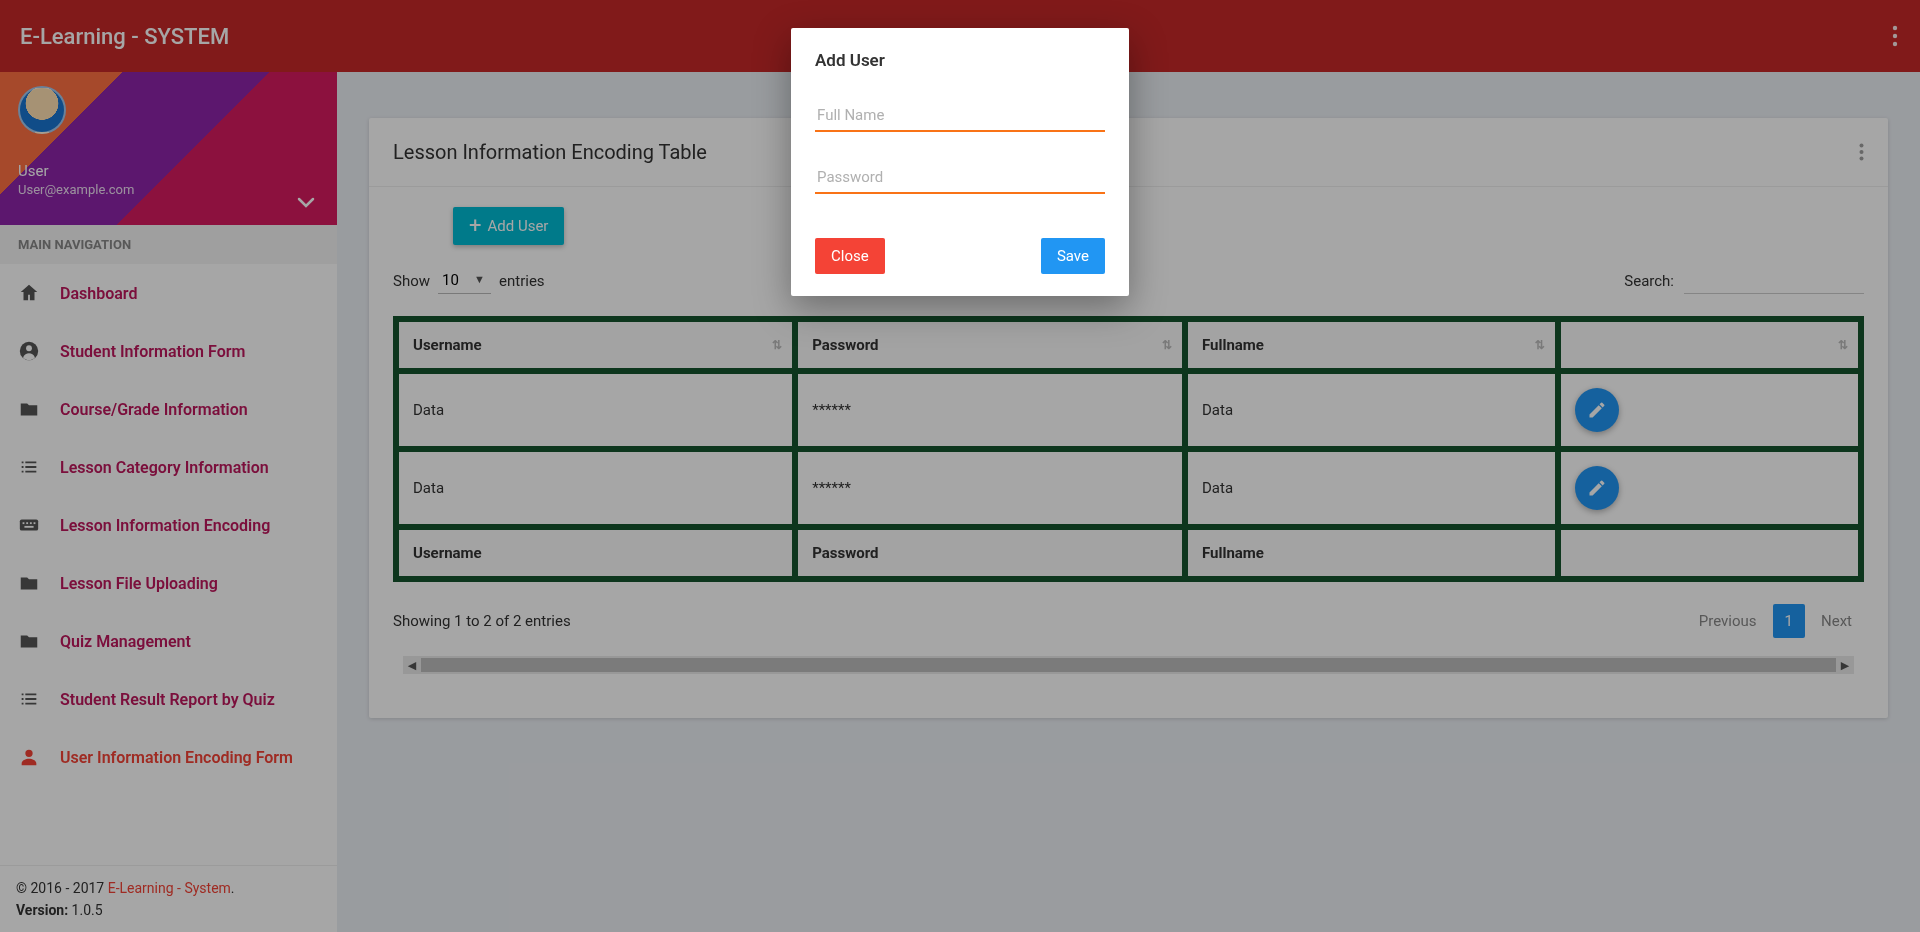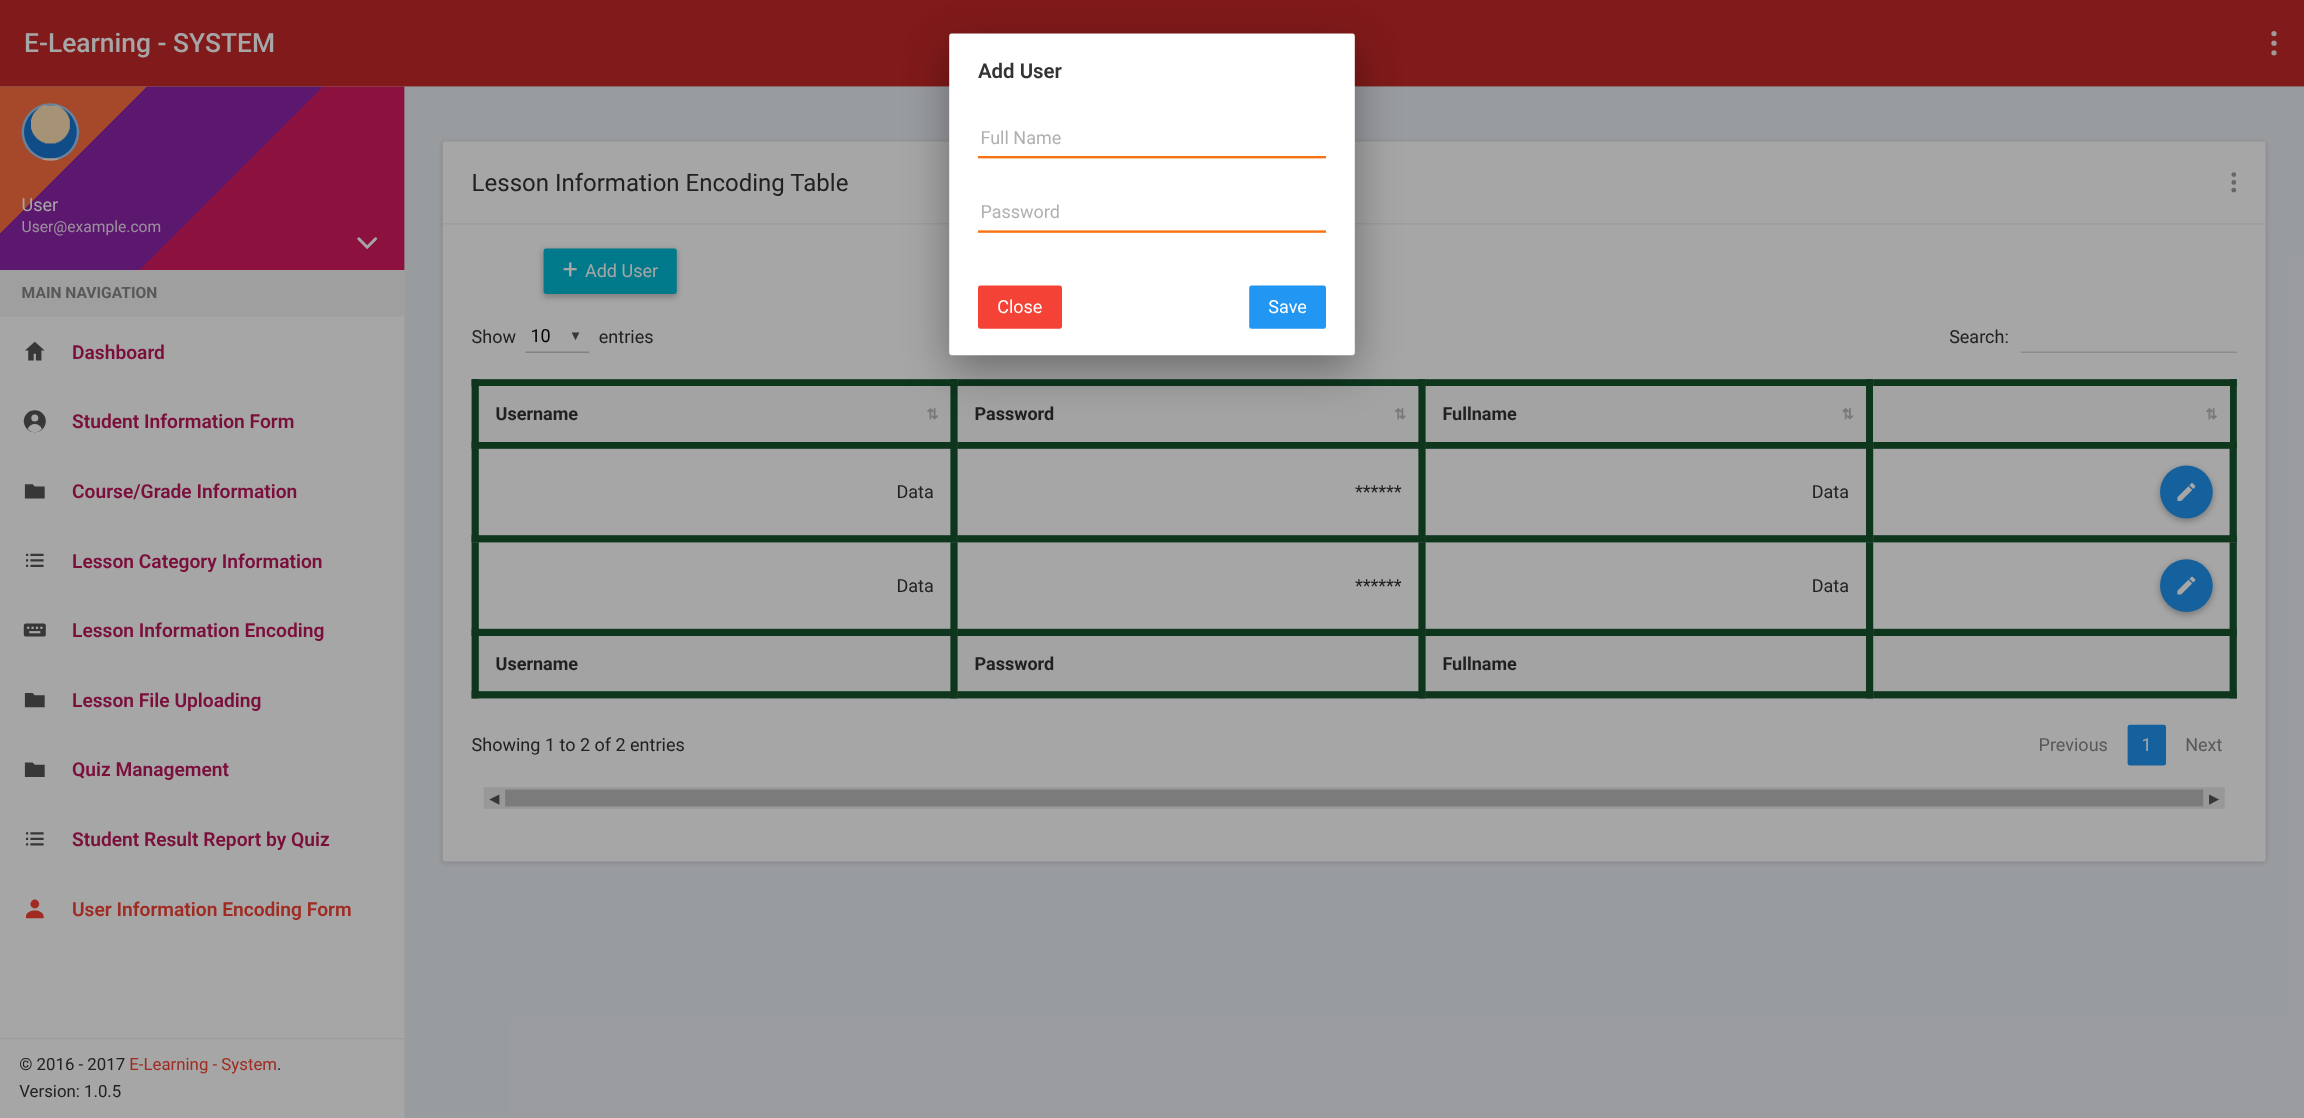--- a/index.html
+++ b/index.html
@@ -20,21 +20,21 @@
 
 .nav-title{background:#f5f5f5;color:#888;padding:12px 18px;font-size:13px;font-weight:700}
 .nav{flex:1;overflow:auto}
 .nav-item{display:flex;align-items:center;gap:18px;padding:18px 18px;color:#be185d;font-size:16px;font-weight:600;cursor:pointer}
 .nav-item.active{color:#f44336}
 .nav-item .ico{width:24px;text-align:center;color:#555}
 .nav-item.active .ico{color:#f44336}
 .footer{padding:14px 16px;font-size:14px;color:#333;border-top:1px solid #eee}
 .footer .link{color:#f44336}
 .footer .ver{margin-top:6px}
-.footer .ver b{font-weight:400}
+.footer .ver b{font-weight:700}
 
 .content{position:absolute;top:72px;left:337px;right:0;bottom:0;padding:46px 32px;z-index:1}
 .card{background:#fff;border-radius:2px;box-shadow:0 1px 4px rgba(0,0,0,.15);padding:0 0 24px 0}
 .card-header{display:flex;align-items:center;padding:22px 24px;border-bottom:1px solid #eee}
 .card-title{font-size:20px;color:#333}
 .card-menu{margin-left:auto;color:#888}
 
 .card-body{padding:20px 24px}
 .add-user-btn{display:inline-flex;align-items:center;gap:6px;background:#00bcd4;color:#fff;border:none;border-radius:2px;padding:10px 16px;font-size:15px;box-shadow:0 2px 5px rgba(0,0,0,.25);margin-left:60px;cursor:pointer}
 .add-user-btn .plus{font-size:22px;line-height:0}
@@ -42,21 +42,21 @@
 .select-wrap{margin:0 8px;position:relative}
 .select-wrap select{border:none;border-bottom:1px solid #bbb;background:transparent;font-size:15px;padding:4px 32px 4px 4px;appearance:none}
 .select-caret{position:absolute;right:6px;top:6px;font-size:11px;color:#555;pointer-events:none}
 .search-wrap{margin-left:auto;display:flex;align-items:center;gap:10px}
 .search-wrap input{border:none;border-bottom:1px solid #ccc;width:180px;font-size:15px;padding:4px}
 
 table{width:100%;border-collapse:collapse;margin-top:22px;font-size:15px;color:#333}
 th,td{border:6px solid #14532d;padding:14px 14px;text-align:left}
 thead th{background:#fafafa;font-weight:700;position:relative}
 .sort-ico{position:absolute;right:10px;top:50%;transform:translateY(-50%);font-size:12px;color:#bbb}
-td.center{text-align:right}
+td.center{text-align:left}
 .edit-fab{width:44px;height:44px;border-radius:50%;background:#2196f3;color:#fff;display:inline-flex;align-items:center;justify-content:center;box-shadow:0 2px 6px rgba(0,0,0,.3);cursor:pointer}
 
 tfoot th{background:#fafafa;font-weight:700}
 .table-footer{display:flex;align-items:center;margin-top:22px;font-size:15px;color:#333}
 .pager{margin-left:auto;display:flex;align-items:center;gap:4px}
 .pager .pg{padding:8px 12px;color:#888}
 .pager .pg.active{background:#2196f3;color:#fff;border-radius:2px}
 .pager .pg.link{cursor:pointer}
 
 .hscroll{margin:18px 10px 0;height:18px;background:#eaeaea;display:flex;align-items:center}

